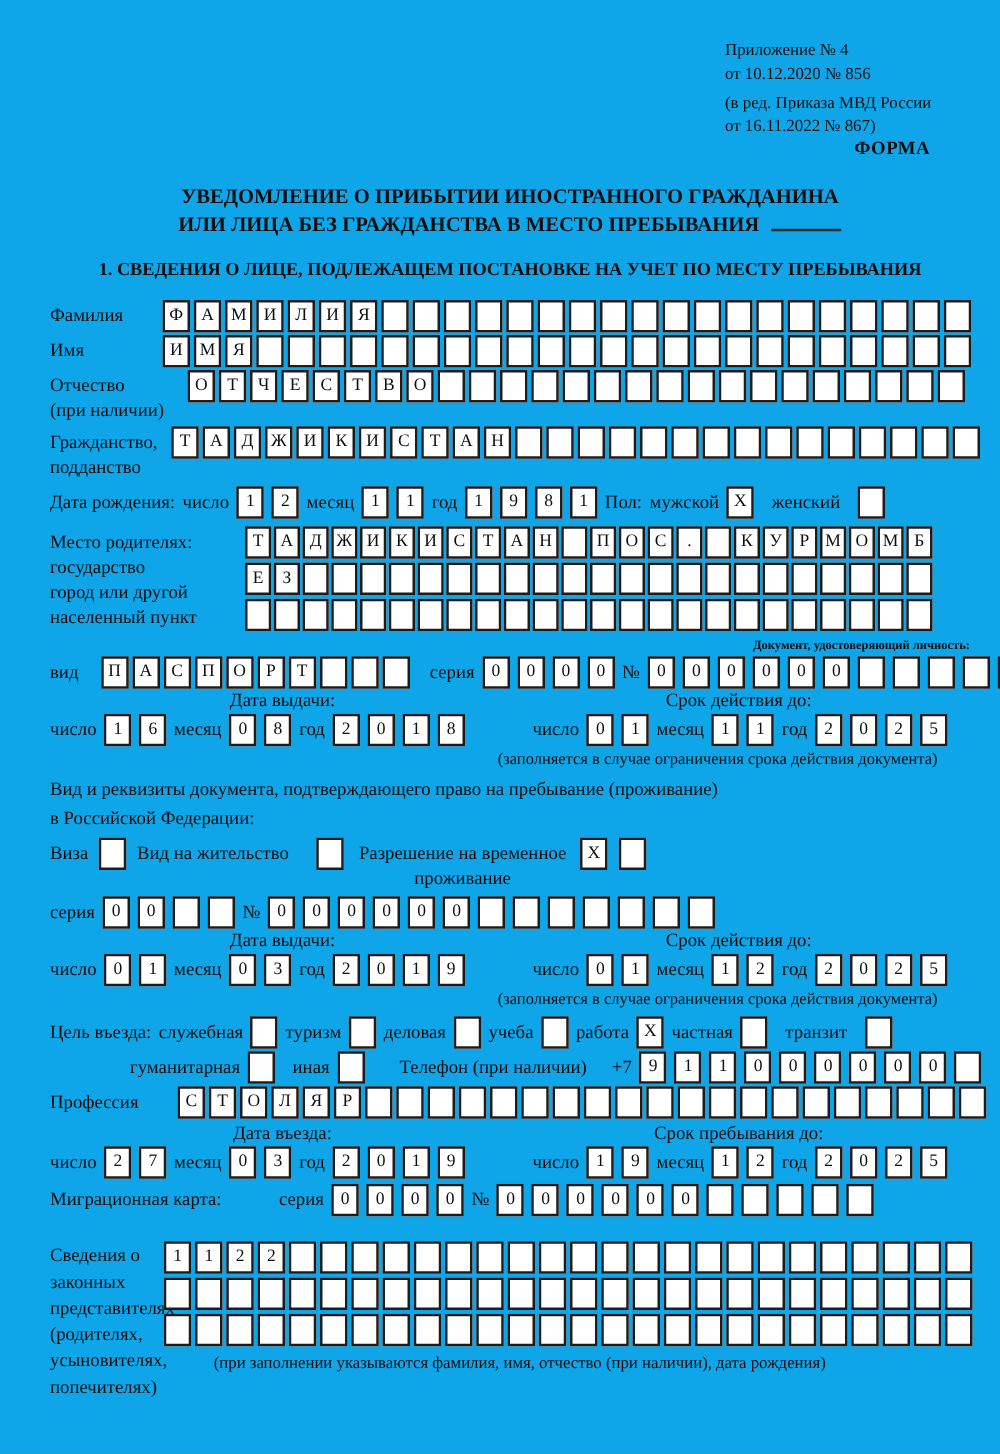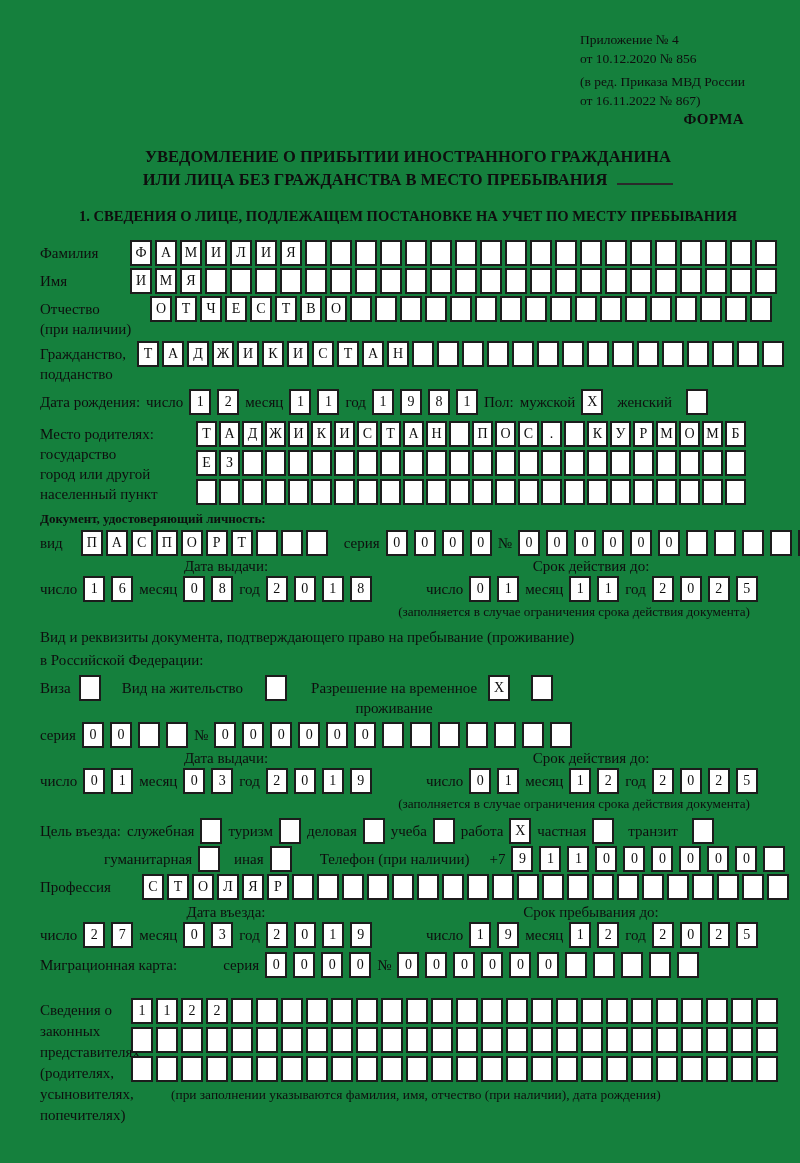--- a/index.html
+++ b/index.html
@@ -1,17 +1,17 @@
 <!DOCTYPE html>
 <html lang="ru"><head>
 <meta charset="utf-8">
 <style>
   html,body{margin:0;padding:0;background:#888;}
   .page{
-    width:800px;height:1163px;margin:0 auto;background:#15803d;color:#0e0e0e;
+    width:800px;height:1163px;margin:0 auto;background:#0ea5e9;color:#0e0e0e;
     font-family:"Liberation Serif","DejaVu Serif",serif;
     box-sizing:border-box;padding:30px 24px 0 40px;position:relative;overflow:hidden;
   }
   
   .hdr{margin-left:540px;font-size:13.5px;line-height:1.42;}
   .hdr-sub{margin-top:4px;}
   .form-label{text-align:right;padding-right:32px;font-weight:bold;font-size:15px;letter-spacing:.4px;}
   .title{margin-top:17px;text-align:center;font-weight:bold;font-size:16.5px;line-height:1.4;}
   .title-underline{display:inline-block;width:56px;border-bottom:2.5px solid #2a2a2a;height:13px;margin-left:10px;}
   .section-h{margin-top:17px;text-align:center;font-weight:bold;font-size:14.6px;}
@@ -38,31 +38,31 @@
   .cellcol > .cells{margin-bottom:3px;}
   
   .dates{display:flex;margin-top:2px;}
   .date-col-l{width:372px;flex:none;}
   .date-col-r{width:330px;flex:none;margin-left:14px;}
   .date-h{text-align:center;font-size:15px;margin-bottom:1px;}
   .date-row{display:flex;align-items:flex-start;column-gap:6px;}
   .note{ text-align:right;padding-right:26px;font-size:13.2px;margin-top:2px;margin-bottom:6px;}
   
   .intro{font-size:15px;line-height:1.55;}
-  .visa-row{display:flex;align-items:flex-start;column-gap:21px;margin-top:3px;margin-bottom:4px;}
+  .visa-row{display:flex;align-items:flex-start;column-gap:9px;margin-top:3px;margin-bottom:4px;}
   .opt{display:flex;align-items:flex-start;column-gap:8px;}
   .opt-center{width:172px;text-align:center;white-space:normal;padding-top:3px;font-size:15px;line-height:20px;flex:none;}
   
   .purpose-indent{margin-left:64px;}
   
   .rep{display:flex;margin-top:20px;}
   .rep-labels{width:91px;flex:none;font-size:15px;line-height:21px;padding-top:2px;}
   .rep-note{font-size:13.4px;margin-top:5px;margin-left:40px;}
   .mt4{margin-top:4px;}
-  .heading-center{text-align:left;font-weight:bold;font-size:13px;margin:3px 0 3px 0;}
+  .heading-center{text-align:right;font-weight:bold;font-size:10px;margin:3px 0 3px 0;}
 </style>
 </head>
 <body>
 
 <div class="page">
 
   <div class="hdr">
     <div>Приложение № 4</div>
     <div>от 10.12.2020 № 856</div>
     <div class="hdr-sub">

